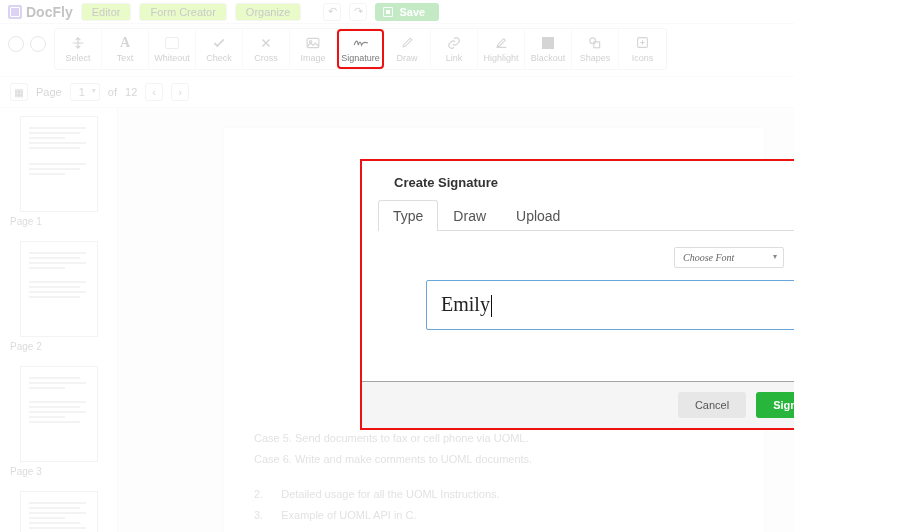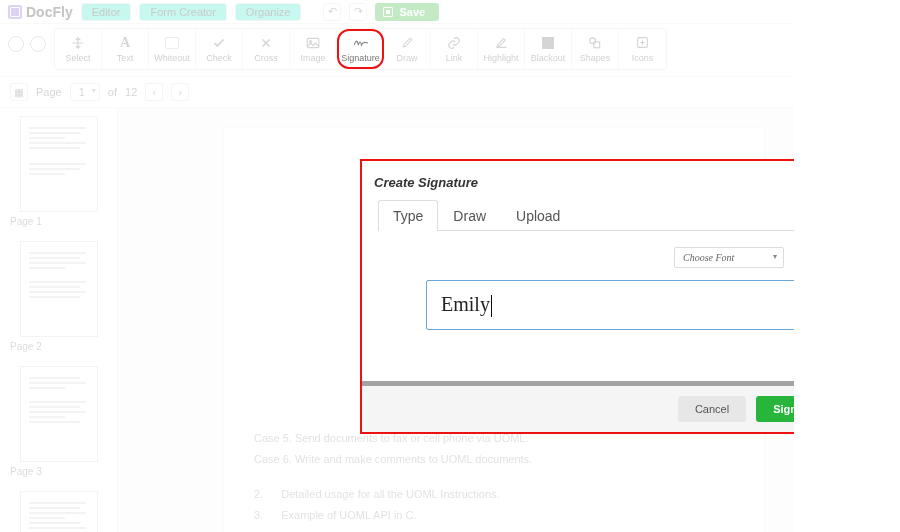--- a/index.html
+++ b/index.html
@@ -4,66 +4,66 @@
 <style>
   * { box-sizing: border-box; }
   html, body { margin:0; padding:0; font-family: -apple-system, "Segoe UI", Arial, sans-serif; font-size:12px; color:#444; background:#fff; }
   .app { position:relative; width:794px; height:532px; overflow:hidden; }
   .overlay-fade { position:absolute; inset:0; background:rgba(255,255,255,0.65); z-index:5; pointer-events:none;}
   
   .topbar { display:flex; align-items:center; gap:8px; padding:4px 8px; border-bottom:1px solid #eee; height:24px;}
   .brand { display:flex; align-items:center; gap:4px; font-weight:700; font-size:14px; color:#555;}
   .brand-logo { width:14px; height:14px; background:#9a7fe0; border-radius:2px; position:relative;}
   .brand-logo::before { content:""; position:absolute; inset:2px; border:1px solid #fff; border-radius:1px;}
-  .tabbtn { border:1px solid #e3e3e3; background:#5eead4; border-radius:3px; padding:2px 10px; font-size:11px; color:#666;}
+  .tabbtn { border:1px solid #e3e3e3; background:#bef264; border-radius:3px; padding:2px 10px; font-size:11px; color:#666;}
   .histbtn { width:18px; height:18px; border:1px solid #e3e3e3; border-radius:3px; display:flex; align-items:center; justify-content:center; color:#888; font-size:11px; background:#fff;}
   .savebtn { background:#54c257; color:#fff; border-radius:3px; padding:3px 14px 3px 8px; font-size:11px; display:flex; align-items:center; gap:6px; border:none; font-weight:600;}
   .savebtn .sicon { display:inline-block; width:10px; height:10px; border:1px solid rgba(255,255,255,0.85); border-radius:1px; background:linear-gradient(#fff,#fff) center/4px 4px no-repeat;}
   
   .toolrow { display:flex; align-items:flex-start; padding:4px 8px 6px; border-bottom:1px solid #f0f0f0;}
   .zoomctl { display:flex; gap:6px; margin-right:8px; padding-top:8px;}
   .zoomctl div { width:16px; height:16px; border:1.5px solid #bbb; border-radius:50%;}
   .toolbar { display:flex; background:#fff; border:1px solid #e5e5e5; border-radius:3px; overflow:hidden;}
   .tool { width:47px; height:40px; border-right:1px solid #eee; display:flex; flex-direction:column; align-items:center; justify-content:center; gap:3px; color:#777; font-size:9px; position:relative;}
   .tool:last-child{border-right:none;}
   .tool .ticon { width:16px; height:14px; display:flex; align-items:center; justify-content:center;}
-  .tool.sig { border:2px solid #e11; border-radius:12px; z-index:8; background:#fff;}
+  .tool.sig { border:2px solid #e11; border-radius:4px; z-index:8; background:#fff;}
   .ticon svg { stroke:#888; }
   
   .pagebar { display:flex; align-items:center; gap:8px; padding:6px 10px; border-bottom:1px solid #f0f0f0; color:#888; font-size:11px;}
   .pgsq { width:18px; height:18px; border:1px solid #e0e0e0; border-radius:2px; display:flex; align-items:center; justify-content:center; font-size:10px; background:#fff;}
   .pgsel { border:1px solid #e0e0e0; border-radius:2px; padding:2px 14px 2px 8px; font-size:11px; background:#fff; position:relative;}
   .pgsel::after { content:"\25BE"; position:absolute; right:3px; top:2px; font-size:8px; color:#aaa;}
   
   .workspace { display:flex; height:calc(100% - 24px - 50px - 32px);}
   .thumbs { width:118px; border-right:1px solid #eee; overflow:auto; padding:8px 10px;}
   .thumbs::-webkit-scrollbar{width:6px;} .thumbs::-webkit-scrollbar-thumb{background:#ccc;border-radius:3px;}
   .thumb { width:78px; height:96px; border:1px solid #ddd; margin:0 auto 4px; background:#fff; padding:10px 8px; display:flex; flex-direction:column; gap:3px;}
   .thumb div { height:2px; background:#ddd;}
   .thumb .s { width:60%;} .thumb .m{width:85%;} .thumb .l{width:95%;}
   .tcap { text-align:left; font-size:10px; color:#999; margin-bottom:14px;}
   .canvas { flex:1; background:#fafafa; position:relative; padding:20px 30px;}
   .doc { width:540px; background:#fff; margin-left:auto; margin-right:0; box-shadow:0 0 3px rgba(0,0,0,0.08); padding:300px 30px 30px; color:#aaa; font-size:11px; line-height:1.9;}
   .doc .ol { display:flex; gap:18px;}
   
   .modal-wrap { position:absolute; z-index:10; left:360px; top:159px; width:470px; border:2px solid #e11; background:#fff;}
   .close-x { position:absolute; right:-8px; top:-20px; font-size:18px; font-weight:bold; color:#222; cursor:pointer; z-index:11;}
-  .mhdr { padding:14px 12px 10px; font-size:13px; font-weight:600; color:#333;font-style:italic;}
+  .mhdr { padding:14px 32px 10px; font-size:13px; font-weight:600; color:#333;}
   .mtabs { display:flex; border-bottom:1px solid #ddd; margin:0 16px; font-size:14px;}
   .mtab { padding:7px 14px; color:#555; border:1px solid transparent; border-bottom:none; margin-bottom:-1px; cursor:pointer;}
   .mtab.active { border-color:#ddd; background:#fff; border-top-left-radius:3px; border-top-right-radius:3px;}
   .mbody { padding:16px 18px 30px; position:relative; min-height:150px;}
   .fontrow { display:flex; justify-content:flex-end; align-items:center; gap:12px; margin-bottom:12px;}
   .fontsel { width:110px; border:1px solid #ddd; border-radius:2px; padding:4px 18px 4px 8px; font-size:10px; font-style:italic; font-family:"Brush Script MT","Segoe Script",cursive; color:#666; position:relative; background:#fff;}
   .fontsel::after{content:"\25BE"; position:absolute; right:6px; top:4px; font-style:normal; font-size:8px; color:#888;}
   .swatches { display:flex; flex-direction:column; gap:5px; position:absolute; right:3px; top:16px;}
   .sw { width:11px; height:11px; border-radius:50%; cursor:pointer;}
   .siginput { width:374px; margin-left:46px; border:1px solid #6aa7d8; border-radius:2px; padding:12px 14px; font-family:"Brush Script MT","Segoe Script",cursive; font-size:20px; color:#222; outline:none; background:#fff;}
   .caret { display:inline-block; width:1px; height:22px; background:#111; margin-left:1px; vertical-align:middle;}
-  .mfoot { background:#f5f5f5; padding:10px 14px; display:flex; justify-content:flex-end; gap:10px; border-top:5px solid #a3a3a3;}
+  .mfoot { background:#f5f5f5; padding:10px 14px; display:flex; justify-content:flex-end; gap:10px; border-top:1px solid #a3a3a3;}
   .btn { padding:6px 16px; border-radius:3px; font-size:11px; cursor:pointer; border:1px solid transparent;}
   .btn.cancel { background:#e7e7e7; color:#555;}
   .btn.sign { background:#27b53b; color:#fff; font-weight:600;}
 </style>
 </head>
 <body>
 
 <div class="app">
 
   <div class="topbar">

